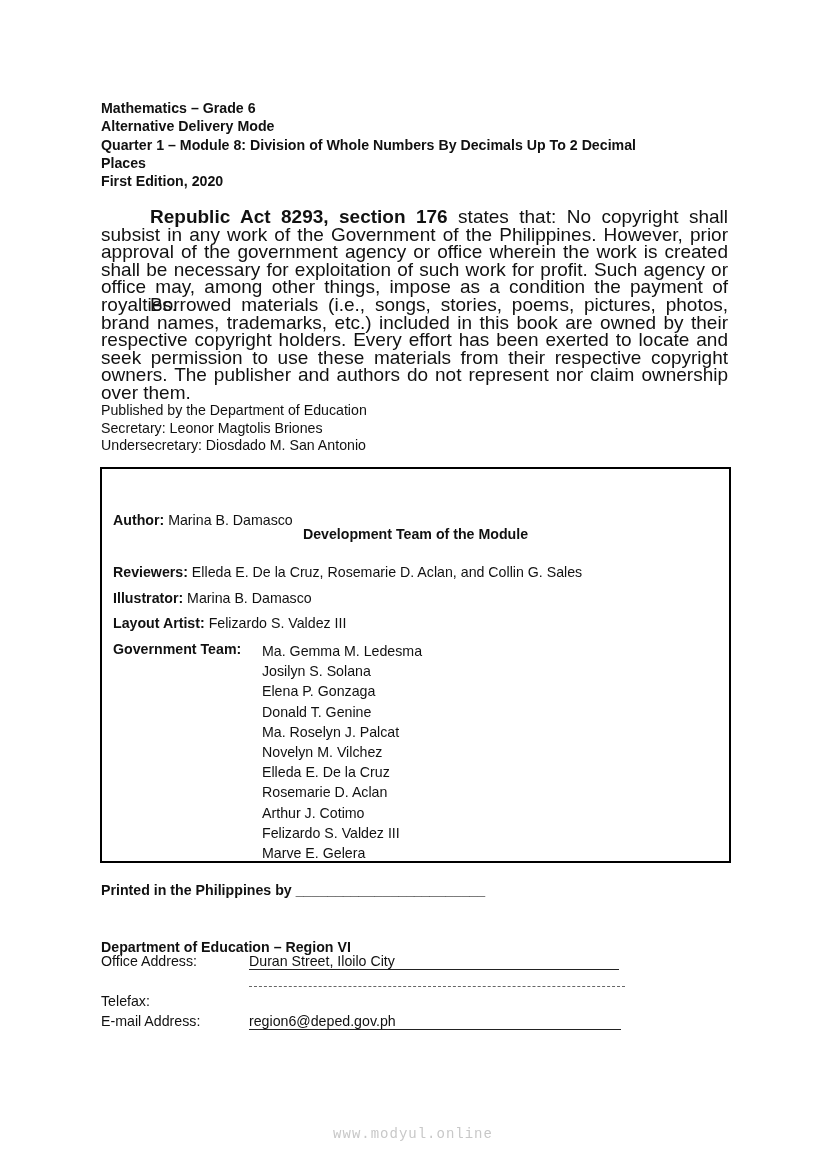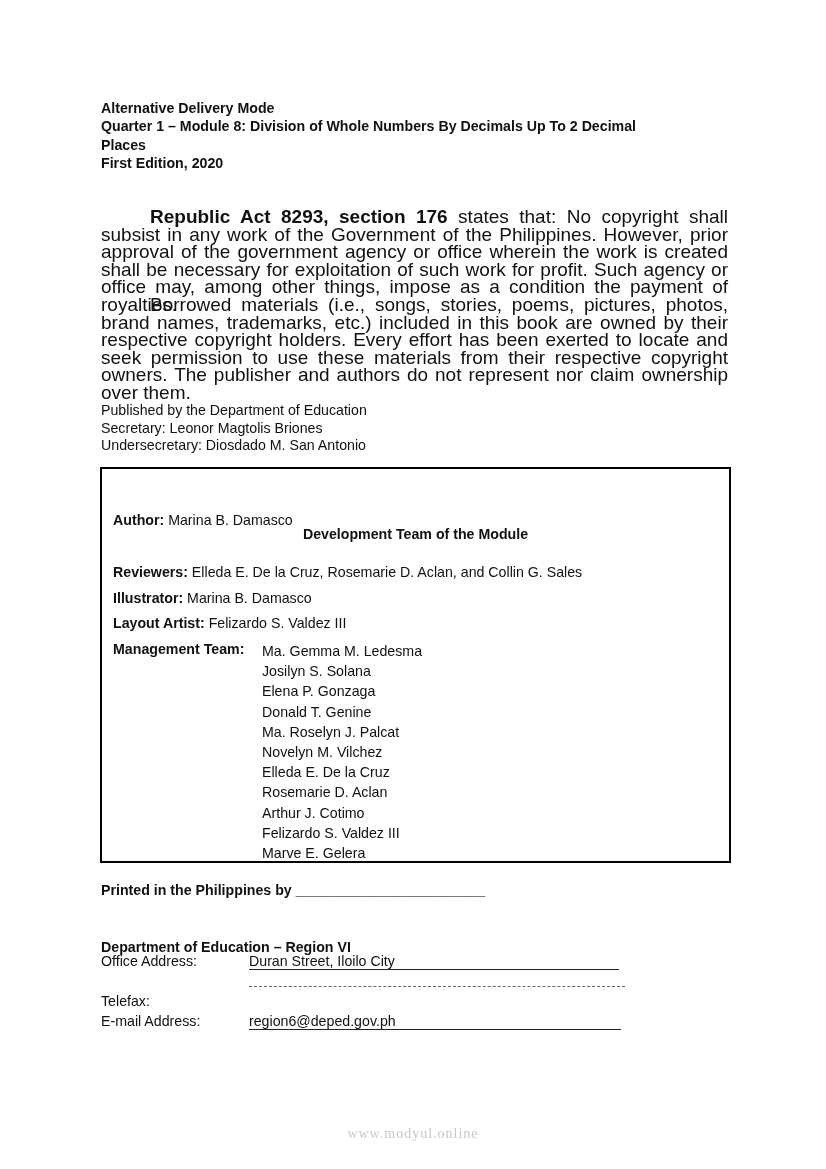--- a/index.html
+++ b/index.html
@@ -24,28 +24,29 @@
     .mgmt-list { position: absolute; left: 160px; top: 172px; line-height: 20.2px; }
     .printed { position: absolute; left: 101px; top: 882px; font-weight: bold; }
     .region { position: absolute; left: 101px; top: 939px; font-weight: bold; }
     .contact-label { position: absolute; left: 101px; }
     .contact-value { position: absolute; left: 249px; width: 370px;
       border-bottom: 1px solid #222; line-height: 16px; }
     .dash-line { position: absolute; left: 249px; top: 986px; width: 376px;
       border-bottom: 1px dashed #666; }
     .watermark { position: absolute; left: 0; right: 0; top: 1126px; text-align: center;
       color: #c8c8c8; font-size: 14px; letter-spacing: 1px;
-      font-family: Liberation Serif, serif; }
+      font-family: Liberation Mono, monospace; }
   </style>
 </head>
 <body>
 
 <div class="page">
 
   <div class="header-block">
+    <div>Mathematics – Grade 6</div>
     <div>Alternative Delivery Mode</div>
     <div>Quarter 1 – Module 8: Division of Whole Numbers By Decimals Up To 2 Decimal</div>
     <div>Places</div>
     <div>First Edition, 2020</div>
   </div>
 
   <div class="para p1"><span class="indent"></span><b>Republic Act 8293, section 176</b><span> states that: No copyright shall subsist in any work of the Government of the Philippines. However, prior approval of the government agency or office wherein the work is created shall be necessary for exploitation of such work for profit. Such agency or office may, among other things, impose as a condition the payment of royalties.</span></div>
 
   <div class="para p2"><span class="indent"></span><span>Borrowed materials (i.e., songs, stories, poems, pictures, photos, brand names, trademarks, etc.) included in this book are owned by their respective copyright holders. Every effort has been exerted to locate and seek permission to use these materials from their respective copyright owners. The publisher and authors do not represent nor claim ownership over them.</span></div>
 
@@ -56,21 +57,21 @@
   </div>
 
   <div class="team-box">
     <div class="team-title">Development Team of the Module</div>
 
     <div class="team-row" style="top:43px"><b>Author:</b><span style="white-space:pre"> Marina B. Damasco</span></div>
     <div class="team-row" style="top:95px"><b>Reviewers:</b><span style="white-space:pre"> Elleda E. De la Cruz, Rosemarie D. Aclan, and Collin G. Sales</span></div>
     <div class="team-row" style="top:121px"><b>Illustrator:</b><span style="white-space:pre"> Marina B. Damasco</span></div>
     <div class="team-row" style="top:146px"><b>Layout Artist:</b><span style="white-space:pre"> Felizardo S. Valdez III</span></div>
 
-    <div class="mgmt-label">Management Team:</div>
+    <div class="mgmt-label">Government Team:</div>
     <div class="mgmt-list">
       <div>Ma. Gemma M. Ledesma</div>
       <div>Josilyn S. Solana</div>
       <div>Elena P. Gonzaga</div>
       <div>Donald T. Genine</div>
       <div>Ma. Roselyn J. Palcat</div>
       <div>Novelyn M. Vilchez</div>
       <div>Elleda E. De la Cruz</div>
       <div>Rosemarie D. Aclan</div>
       <div>Arthur J. Cotimo</div>

